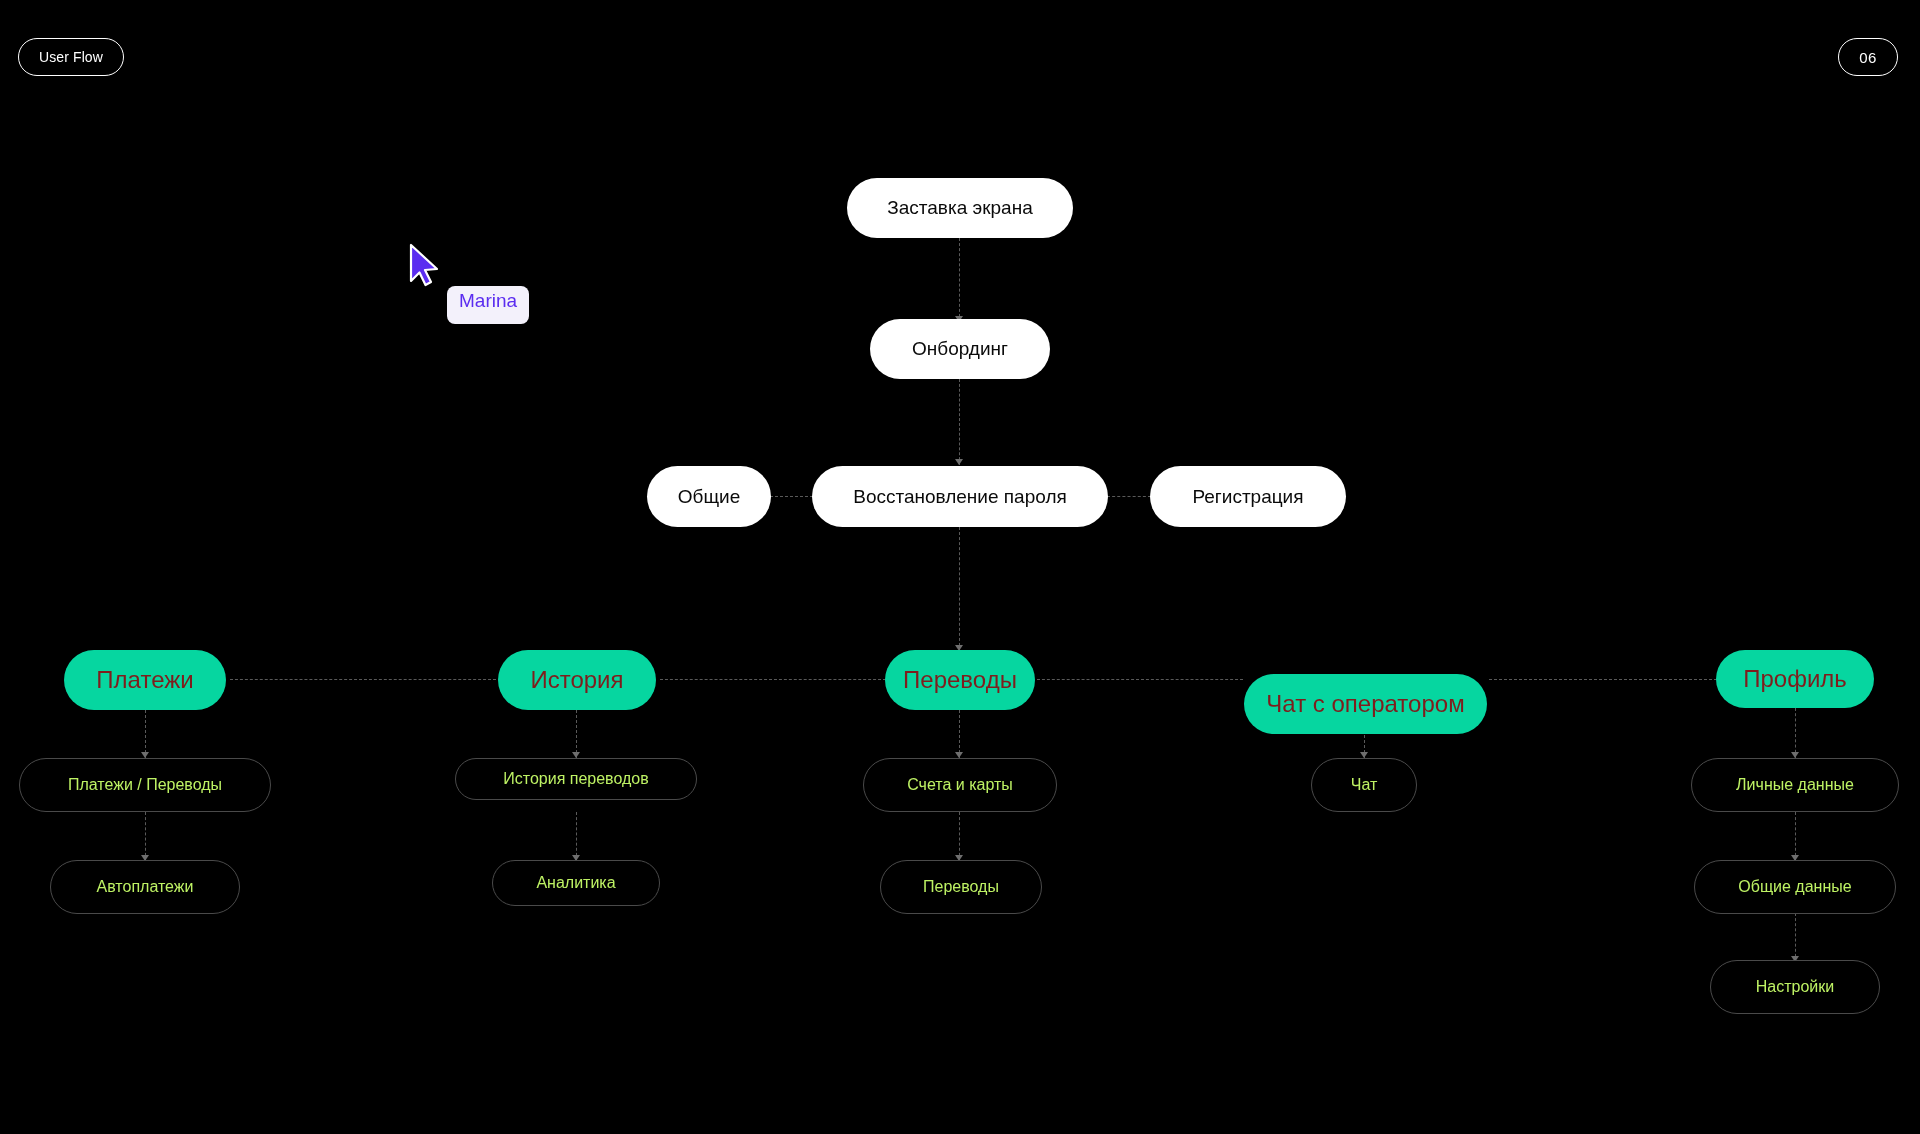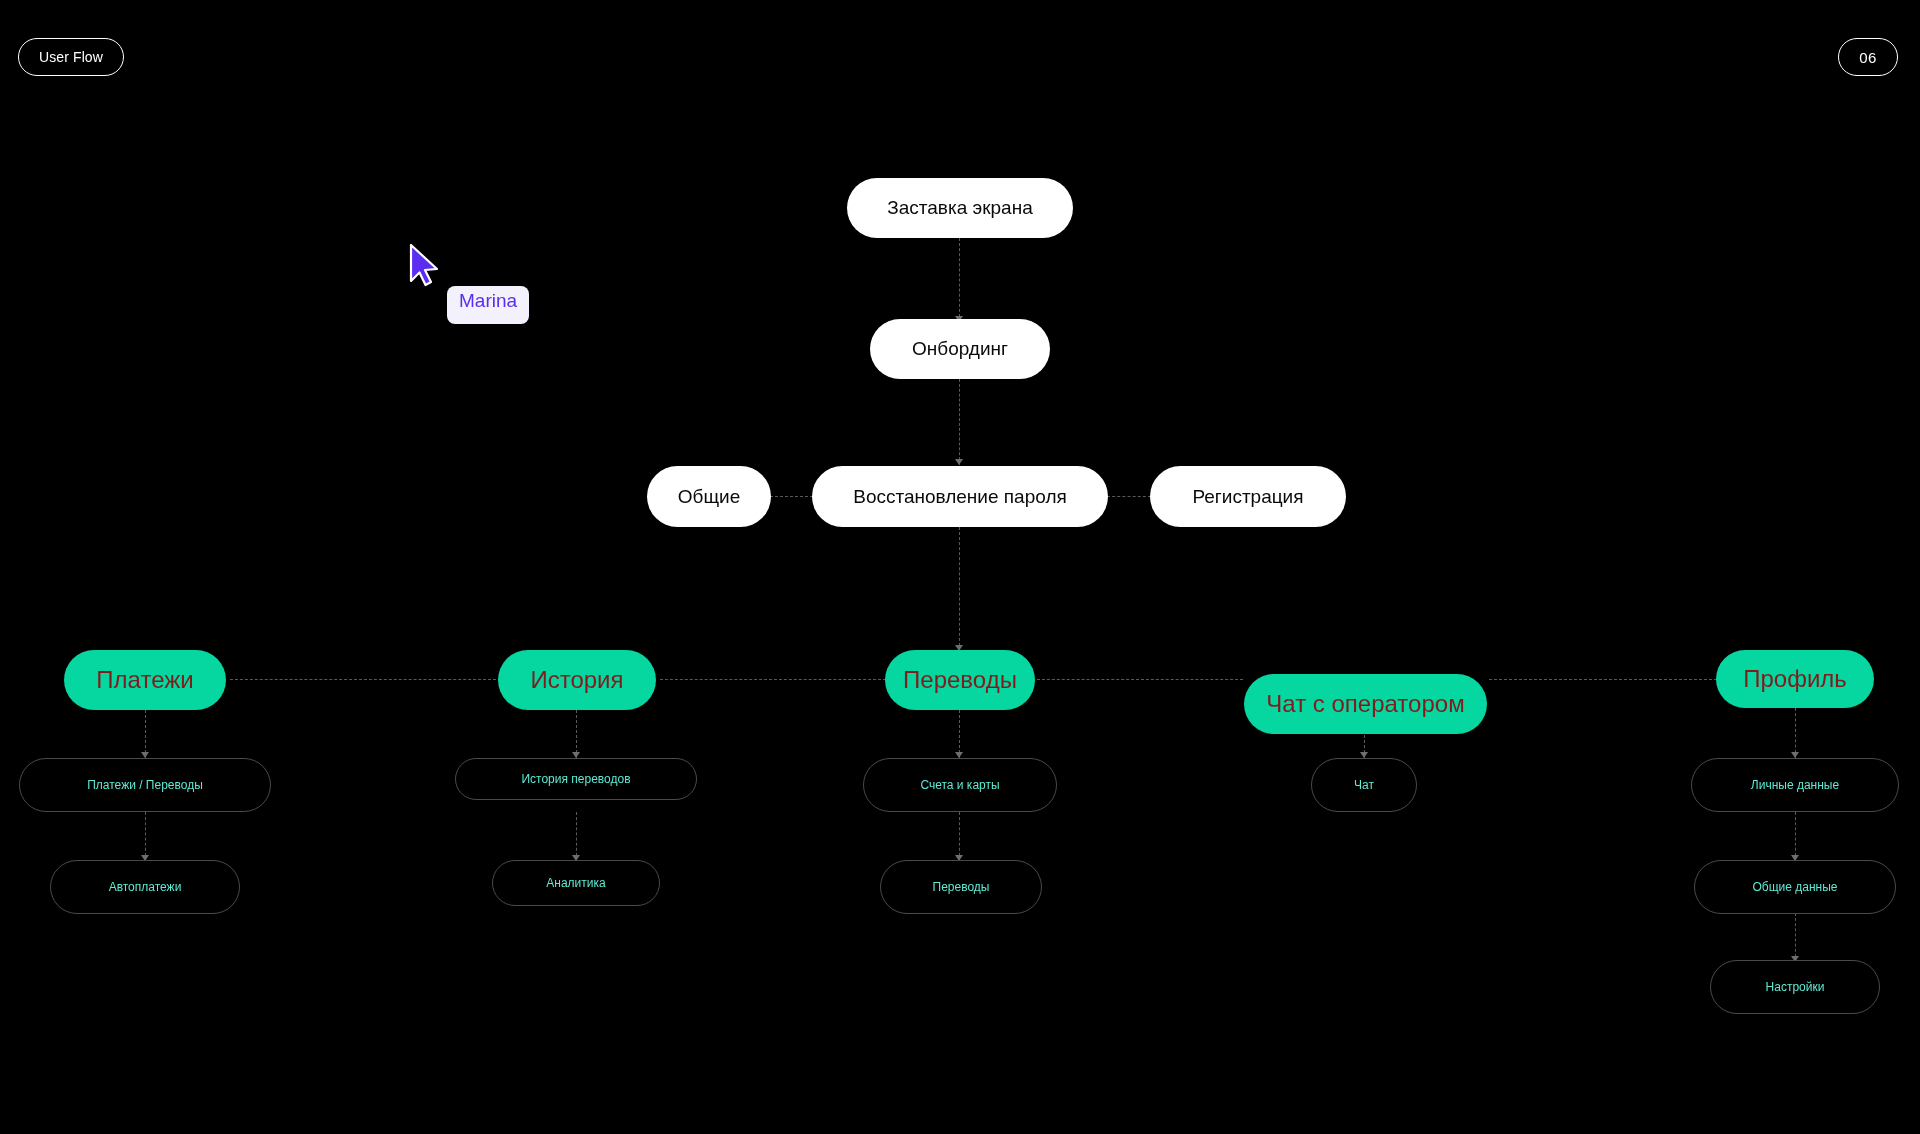--- a/index.html
+++ b/index.html
@@ -67,22 +67,22 @@
   }
   .node-green {
     background: #06D6A0;
     color: #7f1d1d;
     font-size: 24px;
     font-weight: 400;
   }
   .node-outline {
     background: #000000;
     border: 1px solid #4a4a4a;
-    color: #5eead4;
-    font-size: 12px;
+    color: #bef264;
+    font-size: 16px;
     font-weight: 400;
   }
 
   
   .conn {
     position: absolute;
     z-index: 1;
   }
   .conn-v {
     border-left: 1px dashed #5a5a5a;

